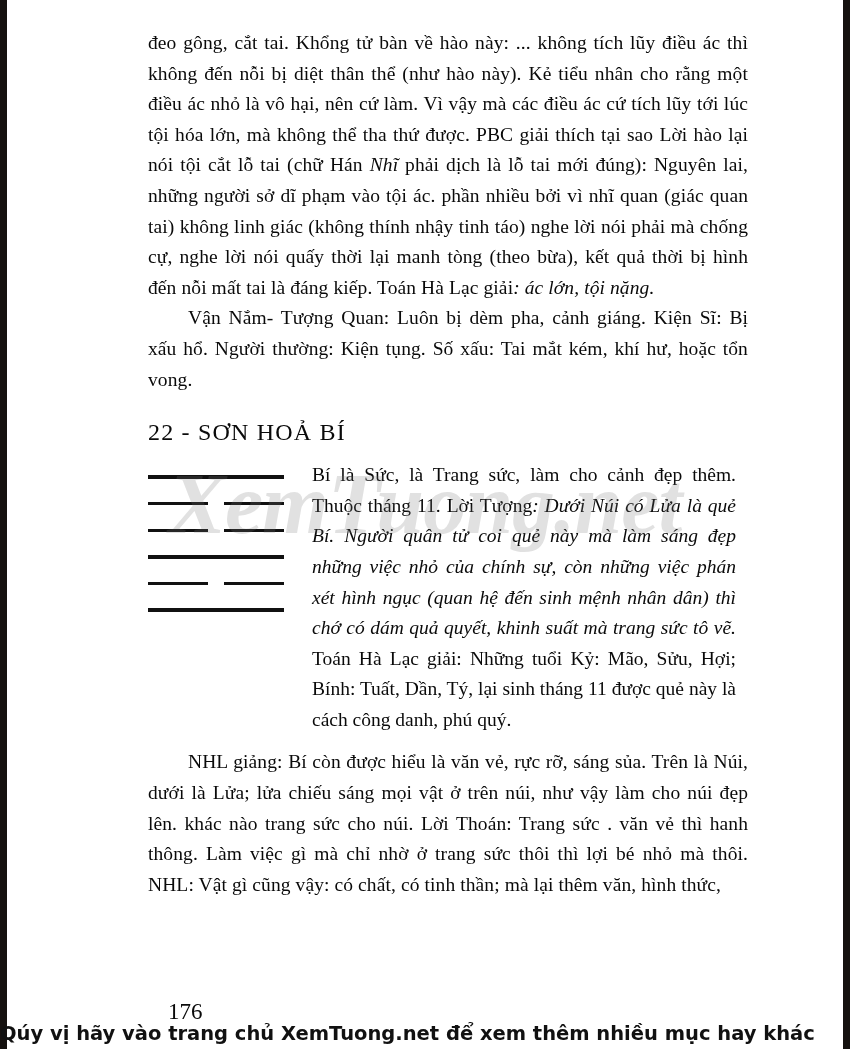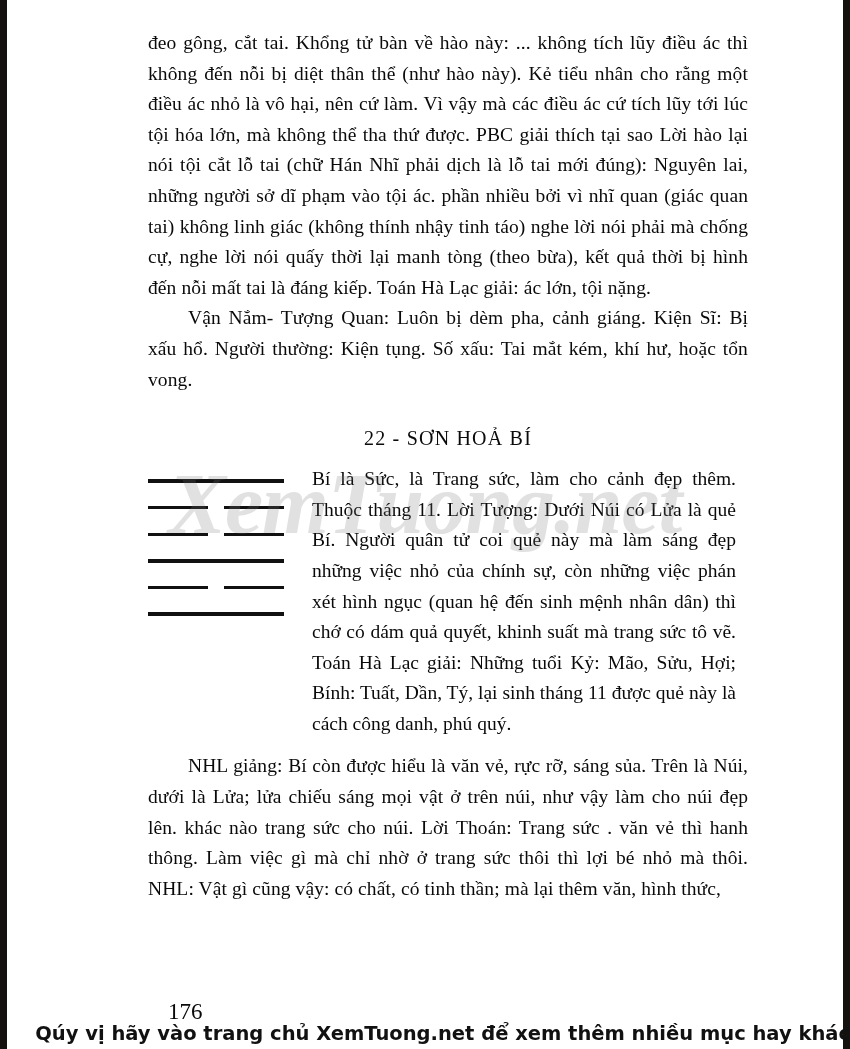--- a/index.html
+++ b/index.html
@@ -37,26 +37,25 @@
   p.para {
     margin: 0;
     font-size: 19.5px;
     line-height: 30.6px;
     text-align: justify;
     text-justify: inter-word;
     letter-spacing: 0.1px;
   }
   p.para.indent { text-indent: 40px; }
   .b { font-weight: normal; }
-  .i { }
+  .i { font-style: italic; }
 
   .chapter-title {
-    margin: 32px 0 14px 0;
-    text-align: center;
-    font-size: 20px;
+    margin: 24px 0 14px 0;
+    font-size: 24px;
     letter-spacing: 1.2px;
   }
 
   
   .hexa-section {
     position: relative;
     min-height: 190px;
   }
   .hexa {
     position: absolute;
@@ -113,21 +112,21 @@
     left: 168px;
     bottom: 24px;
     font-size: 23px;
   }
 
   .footer-banner {
     position: absolute;
     left: 0;
     bottom: 4px;
     width: 850px;
-    text-align: right;
+    text-align: left;
     font-family: "DejaVu Sans", sans-serif;
     font-size: 19.5px;
     font-weight: bold;
     color: #111;
   }
 </style>
 </head>
 <body>
 
 <div class="page">

